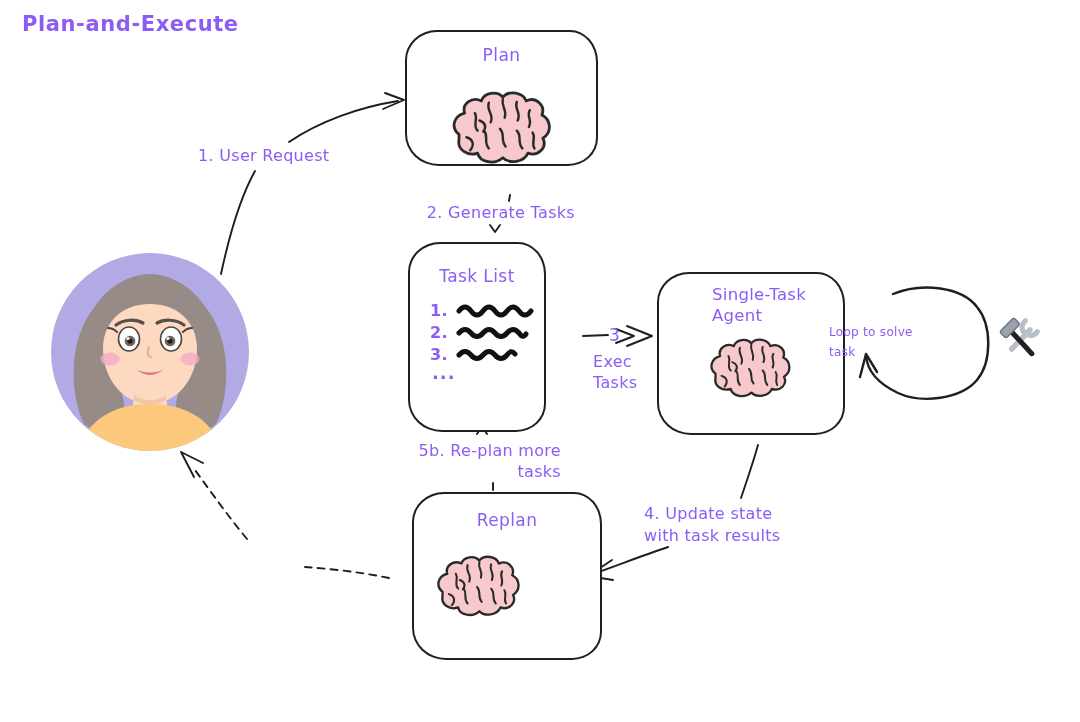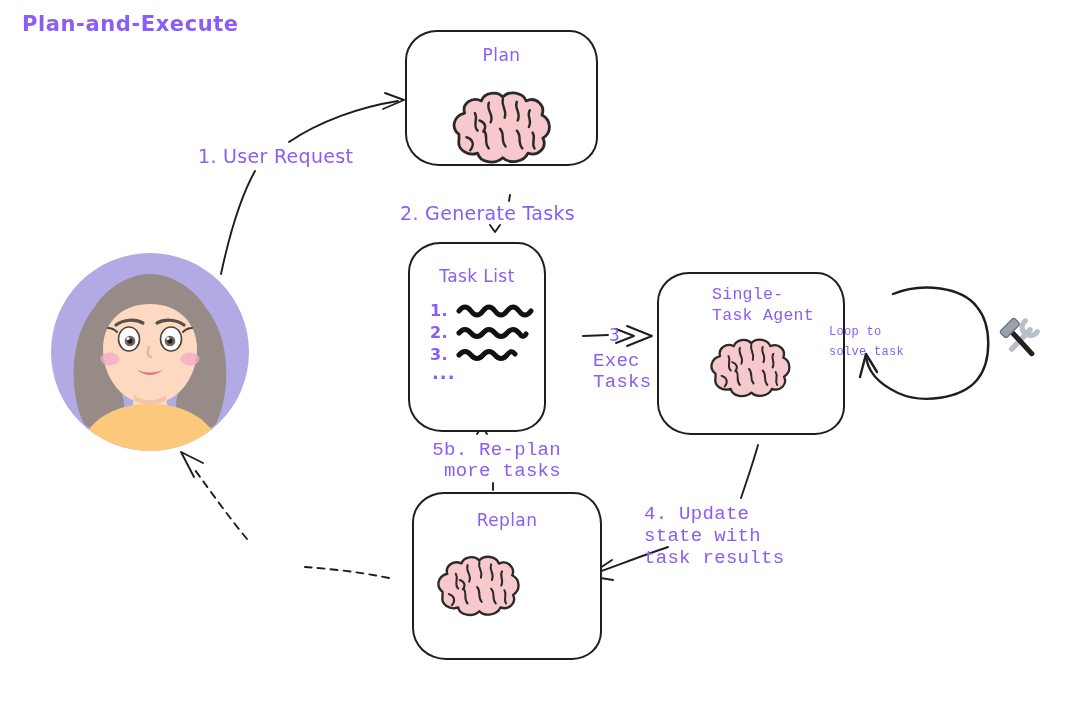--- a/index.html
+++ b/index.html
@@ -6,22 +6,22 @@
   #canvas{
     position:relative;width:1080px;height:722px;background:#ffffff;
     font-family:"DejaVu Sans","Liberation Sans",sans-serif;color:#8b5cf6;overflow:hidden;
   }
   .abs{position:absolute;}
   .node-box{
     position:absolute;background:#fff;border:2.6px solid #1f1f1f;
     border-radius:32px 28px 30px 34px / 30px 32px 28px 32px;box-sizing:border-box;
   }
   .node-title{font-size:17px;letter-spacing:.4px;text-align:center;}
-  .lbl{position:absolute;font-size:19px;letter-spacing:.3px;line-height:22px;white-space:nowrap;}
-  .lbl.wrap{white-space:normal;font-family:Liberation Mono, monospace;}
+  .lbl{position:absolute;font-size:16px;letter-spacing:.3px;line-height:22px;white-space:nowrap;}
+  .lbl.wrap{white-space:normal;}
   #title{position:absolute;left:22px;top:12px;font-size:21px;font-weight:700;letter-spacing:.6px;}
   #stroke-layer{position:absolute;left:0;top:0;pointer-events:none;}
   #stroke-layer path{fill:none;stroke:#1e1e1e;stroke-width:1.9;stroke-linecap:round;stroke-linejoin:round;}
   #stroke-layer path.thick{stroke-width:2.4;}
   #stroke-layer path.dash{stroke-dasharray:7 6;}
   .brain-blob{fill:#f7c9cc;stroke:#2a2a2a;stroke-width:3;stroke-linejoin:round;}
   .brain-lines path{fill:none;stroke:#2a2a2a;stroke-width:2.6;stroke-linecap:round;}
   .squig{fill:none;stroke:#111;stroke-width:5;stroke-linecap:round;}
   .task-row{position:absolute;display:flex;align-items:center;gap:7px;}
   .task-num{font-size:16px;font-weight:700;letter-spacing:.3px;}

